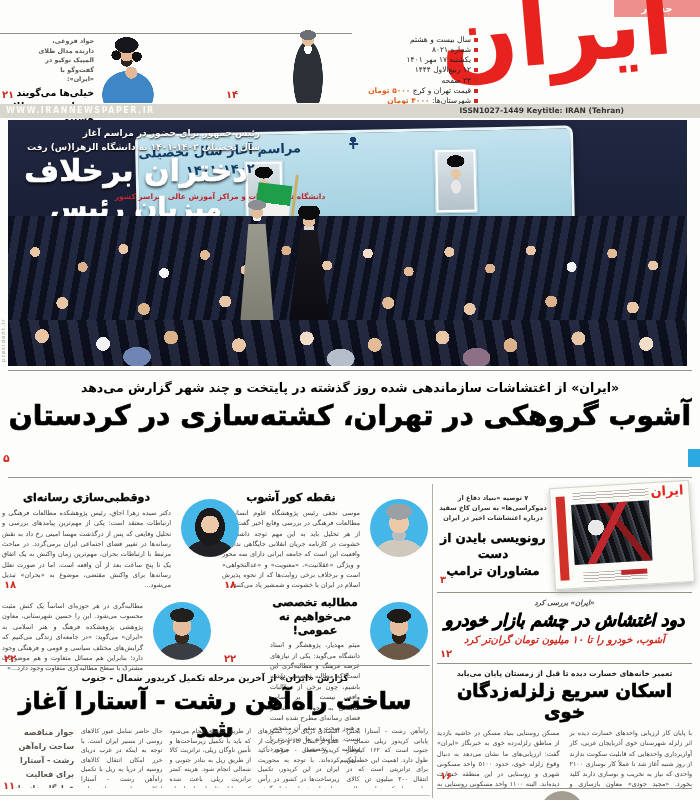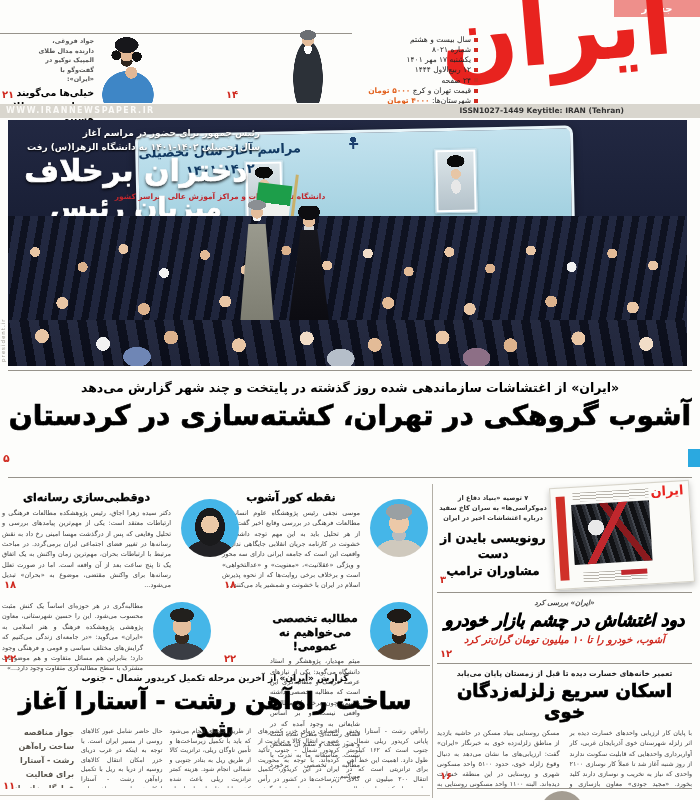--- a/index.html
+++ b/index.html
@@ -290,21 +290,21 @@
     <div class="op-photo ph-woman"></div>
     <div class="op-text">
       <div class="op-title">دوقطبی‌سازی رسانه‌ای</div>
       <div class="op-body">دکتر سیده زهرا اجاق، رئیس پژوهشکده مطالعات فرهنگی و ارتباطات معتقد است: یکی از مهم‌ترین پیامدهای بررسی و تحلیل وقایعی که پس از درگذشت مهسا امینی رخ داد به نقش رسانه‌ها در تغییر فضای اجتماعی ایران برمی‌گردد. در مباحث مرتبط با ارتباطات بحران، مهم‌ترین زمان واکنش به یک اتفاق یک تا پنج ساعت بعد از آن واقعه است. اما در صورت تعلل رسانه‌ها برای واکنش مقتضی، موضوع به «بحران» تبدیل می‌شود...</div>
     </div>
     <div class="pg" style="left:4px;bottom:2px;position:absolute;">۱۸</div>
   </div>
 
   <div class="op-box" style="left:220px;top:596px;width:210px;height:68px;">
     <div class="op-photo ph-man2" style="top:6px;"></div>
-    <div class="op-text" style="top:16px;margin-left:48px;">
+    <div class="op-text" style="top:0;margin-left:48px;">
       <div class="op-title">مطالبه تخصصی می‌خواهیم نه عمومی!</div>
       <div class="op-body">میثم مهدیار، پژوهشگر و استاد دانشگاه می‌گوید: یکی از نیازهای عرصه فرهنگ و مطالبه‌گری این است که مطالبه تخصصی داشته باشیم، چون برخی از مطالبات واقعی نیست و بر اساس شایعاتی به وجود آمده که در فضای رسانه‌ای مطرح شده است و هنوز صحت و سقم آن مشخص نیست. متأسفانه ما به ندرت با مطالبه تخصصی برخورد می‌کنیم...</div>
     </div>
     <div class="pg" style="left:4px;bottom:0;position:absolute;">۲۲</div>
   </div>
 
   <div class="op-box" style="left:0;top:596px;width:213px;height:68px;">
     <div class="op-photo ph-man3" style="top:6px;"></div>
     <div class="op-text" style="top:2px;">
       <div class="op-body">مطالبه‌گری در هر حوزه‌ای اساساً یک کنش مثبت محسوب می‌شود. این را حسین شهرستانی، معاون پژوهشی پژوهشکده فرهنگ و هنر اسلامی به «ایران» می‌گوید: «در جامعه‌ای زندگی می‌کنیم که گرایش‌های مختلف سیاسی و قومی و فرهنگی وجود دارد؛ بنابراین هم مسائل متفاوت و هم موضوعات مشترک با سطح مطالبه‌گری متفاوت وجود دارد...»</div>

